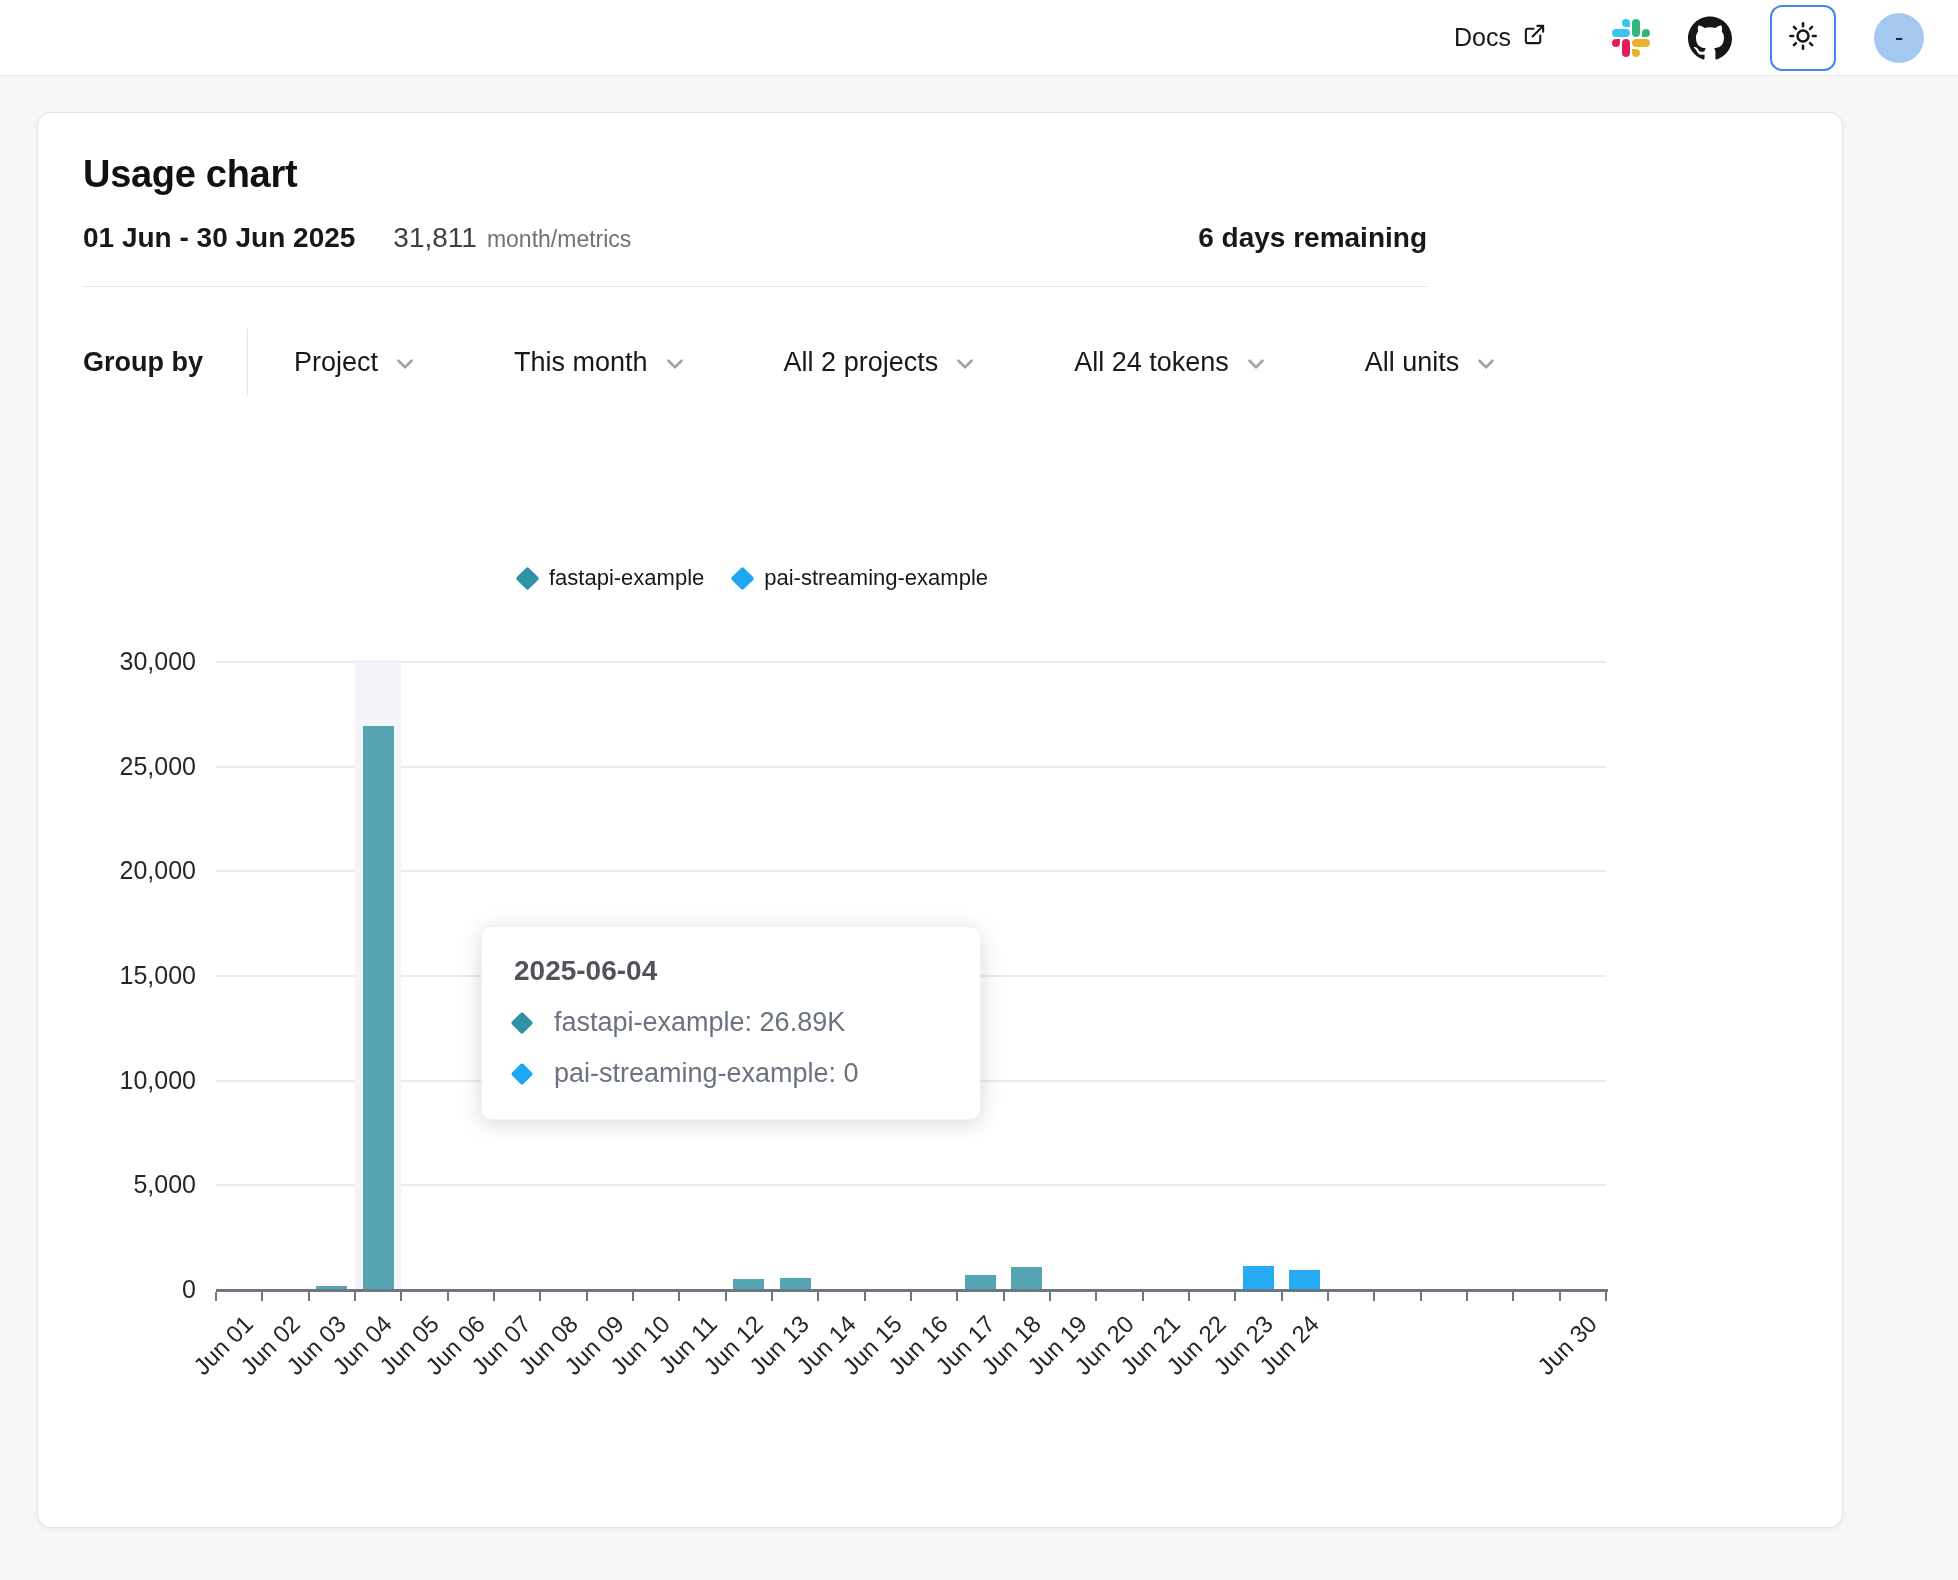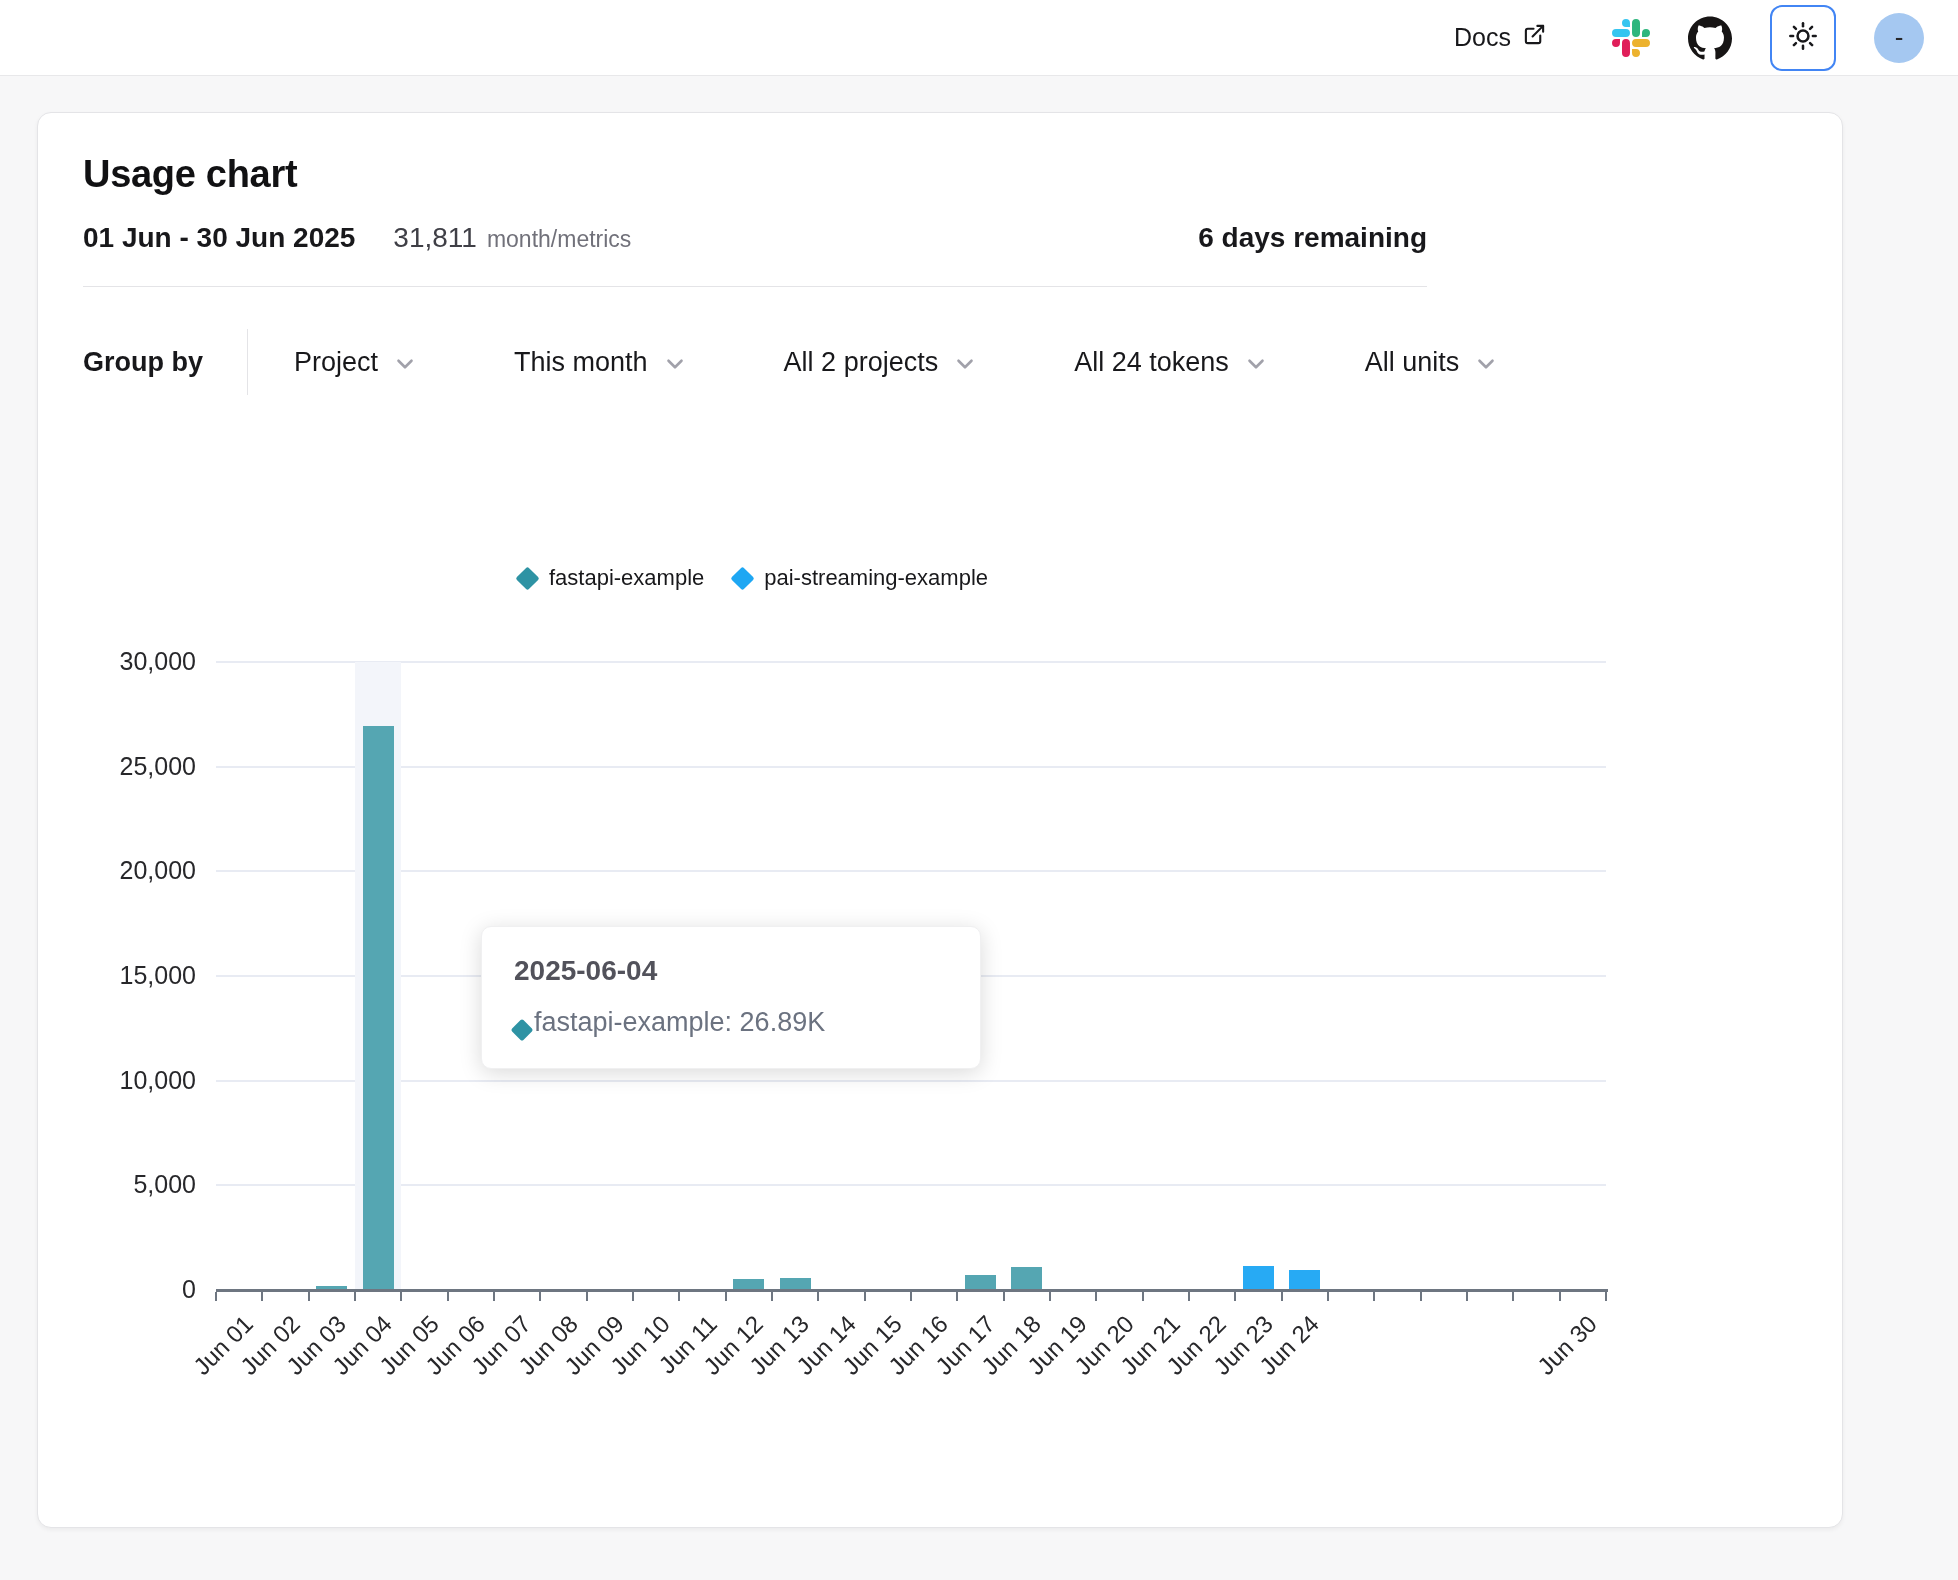--- a/index.html
+++ b/index.html
@@ -47,21 +47,21 @@
   .bar { position:absolute; bottom:1px; width:31px; }
   .axis-line { position:absolute; left:0; top:627px; width:1392px; height:3px; background:#6e7681; }
   .tick { position:absolute; top:630px; width:2px; height:9px; background:#6e7681; }
   .xlabel { position:absolute; width:120px; top:648px; text-align:right; font-size:24px; color:#27272a;
             transform:rotate(-45deg); transform-origin:100% 0; white-space:nowrap; }
 
   
   .tooltip { position:absolute; left:443px; top:373px; width:500px; background:#fff; border:1px solid #f0f0f1;
              border-radius:10px; box-shadow:0 4px 22px rgba(0,0,0,.15); padding:28px 32px 30px 32px; }
   .tooltip-title { font-size:28px; font-weight:700; color:#52525b; }
-  .tooltip-row { display:flex; align-items:flex-end; gap:4px; margin-top:20px; }
+  .tooltip-row { display:flex; align-items:center; gap:24px; margin-top:20px; }
   .tooltip-row .diamond { width:16px; height:16px; }
   .tooltip-text { font-size:27px; color:#6b7280; }
 </style>
 </head>
 <body>
 
 <header class="topbar">
   <a class="docs-link">
     <span>Docs</span>
     <span>
@@ -248,15 +248,19 @@
         <div class="xlabel" style="left: 968.833px;">Jun 24</div>
         <div class="xlabel" style="left: 1246.83px;">Jun 30</div>
       </div>
 
     <div class="tooltip">
       <div class="tooltip-title">2025-06-04</div>
       <div class="tooltip-row">
         <span class="diamond" style="background: rgb(46, 147, 164);"></span>
         <span class="tooltip-text">fastapi-example: 26.89K</span>
       </div>
+      <div class="tooltip-row">
+        <span class="diamond" style="background: rgb(30, 167, 243);"></span>
+        <span class="tooltip-text">pai-streaming-example: 0</span>
+      </div>
     </div>
   </div>
 </section>
 
 </body></html>

